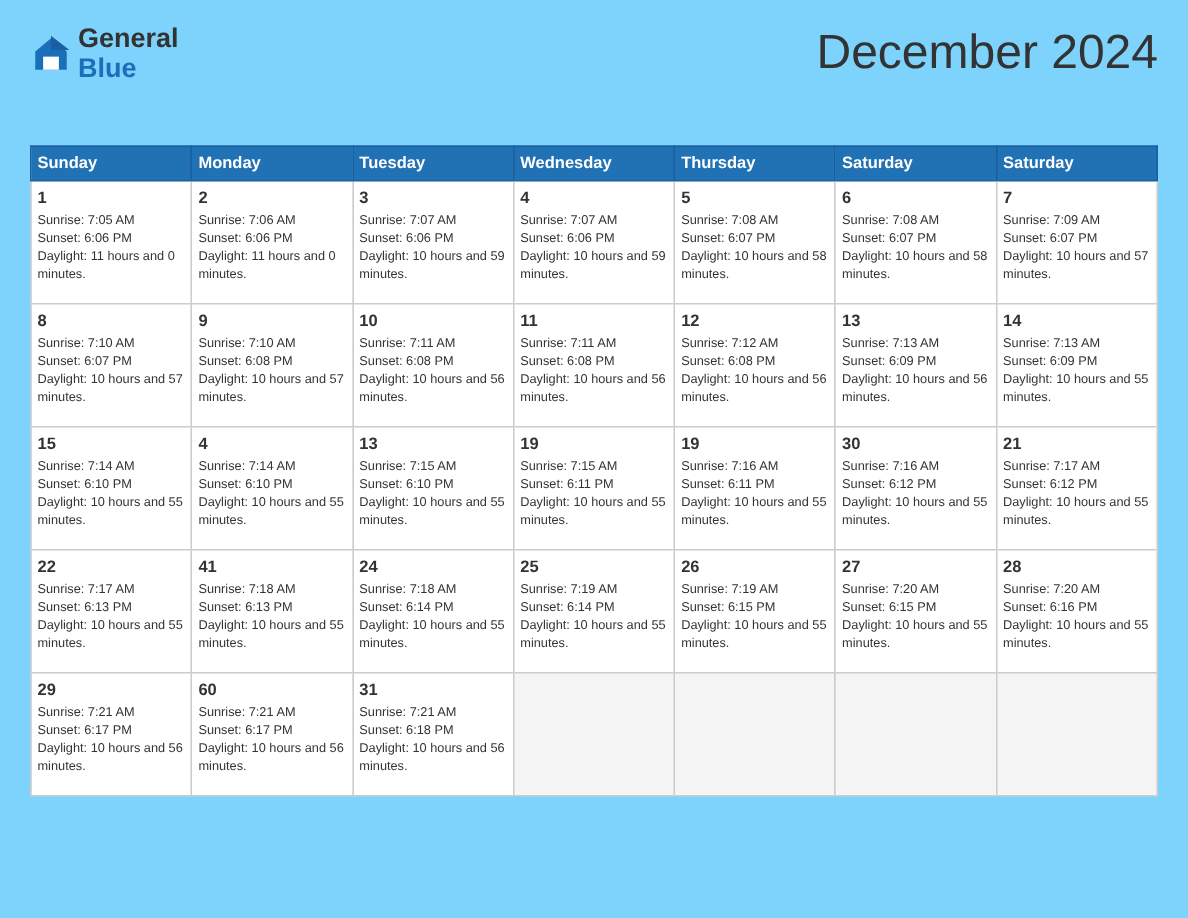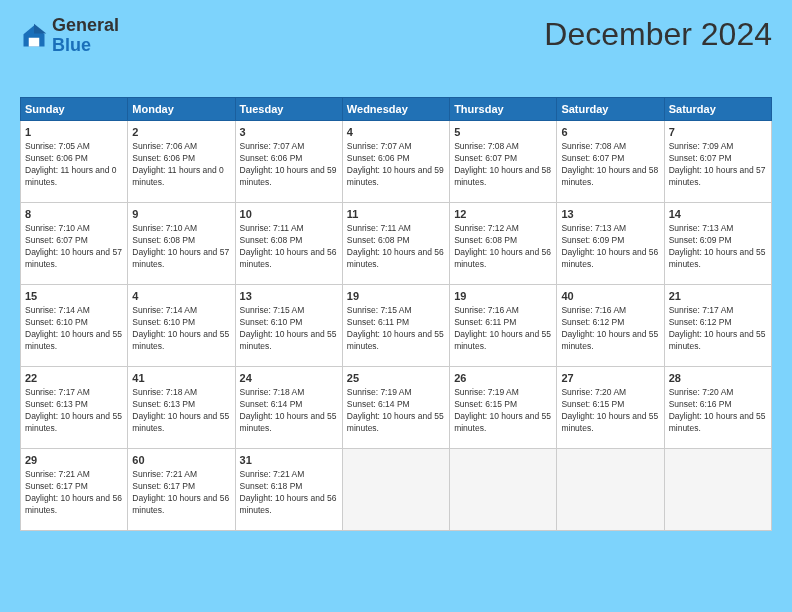--- a/index.html
+++ b/index.html
@@ -198,21 +198,21 @@
           </td>
           <td>
             <span class="day-number">19</span>
             <div class="day-content">Sunrise: 7:15 AM<br>Sunset: 6:11 PM<br>Daylight: 10 hours and 55 minutes.</div>
           </td>
           <td>
             <span class="day-number">19</span>
             <div class="day-content">Sunrise: 7:16 AM<br>Sunset: 6:11 PM<br>Daylight: 10 hours and 55 minutes.</div>
           </td>
           <td>
-            <span class="day-number">40</span>
+            <span class="day-number">30</span>
             <div class="day-content">Sunrise: 7:16 AM<br>Sunset: 6:12 PM<br>Daylight: 10 hours and 55 minutes.</div>
           </td>
           <td>
             <span class="day-number">21</span>
             <div class="day-content">Sunrise: 7:17 AM<br>Sunset: 6:12 PM<br>Daylight: 10 hours and 55 minutes.</div>
           </td>
         </tr>
         <tr>
           <td>
             <span class="day-number">22</span>

